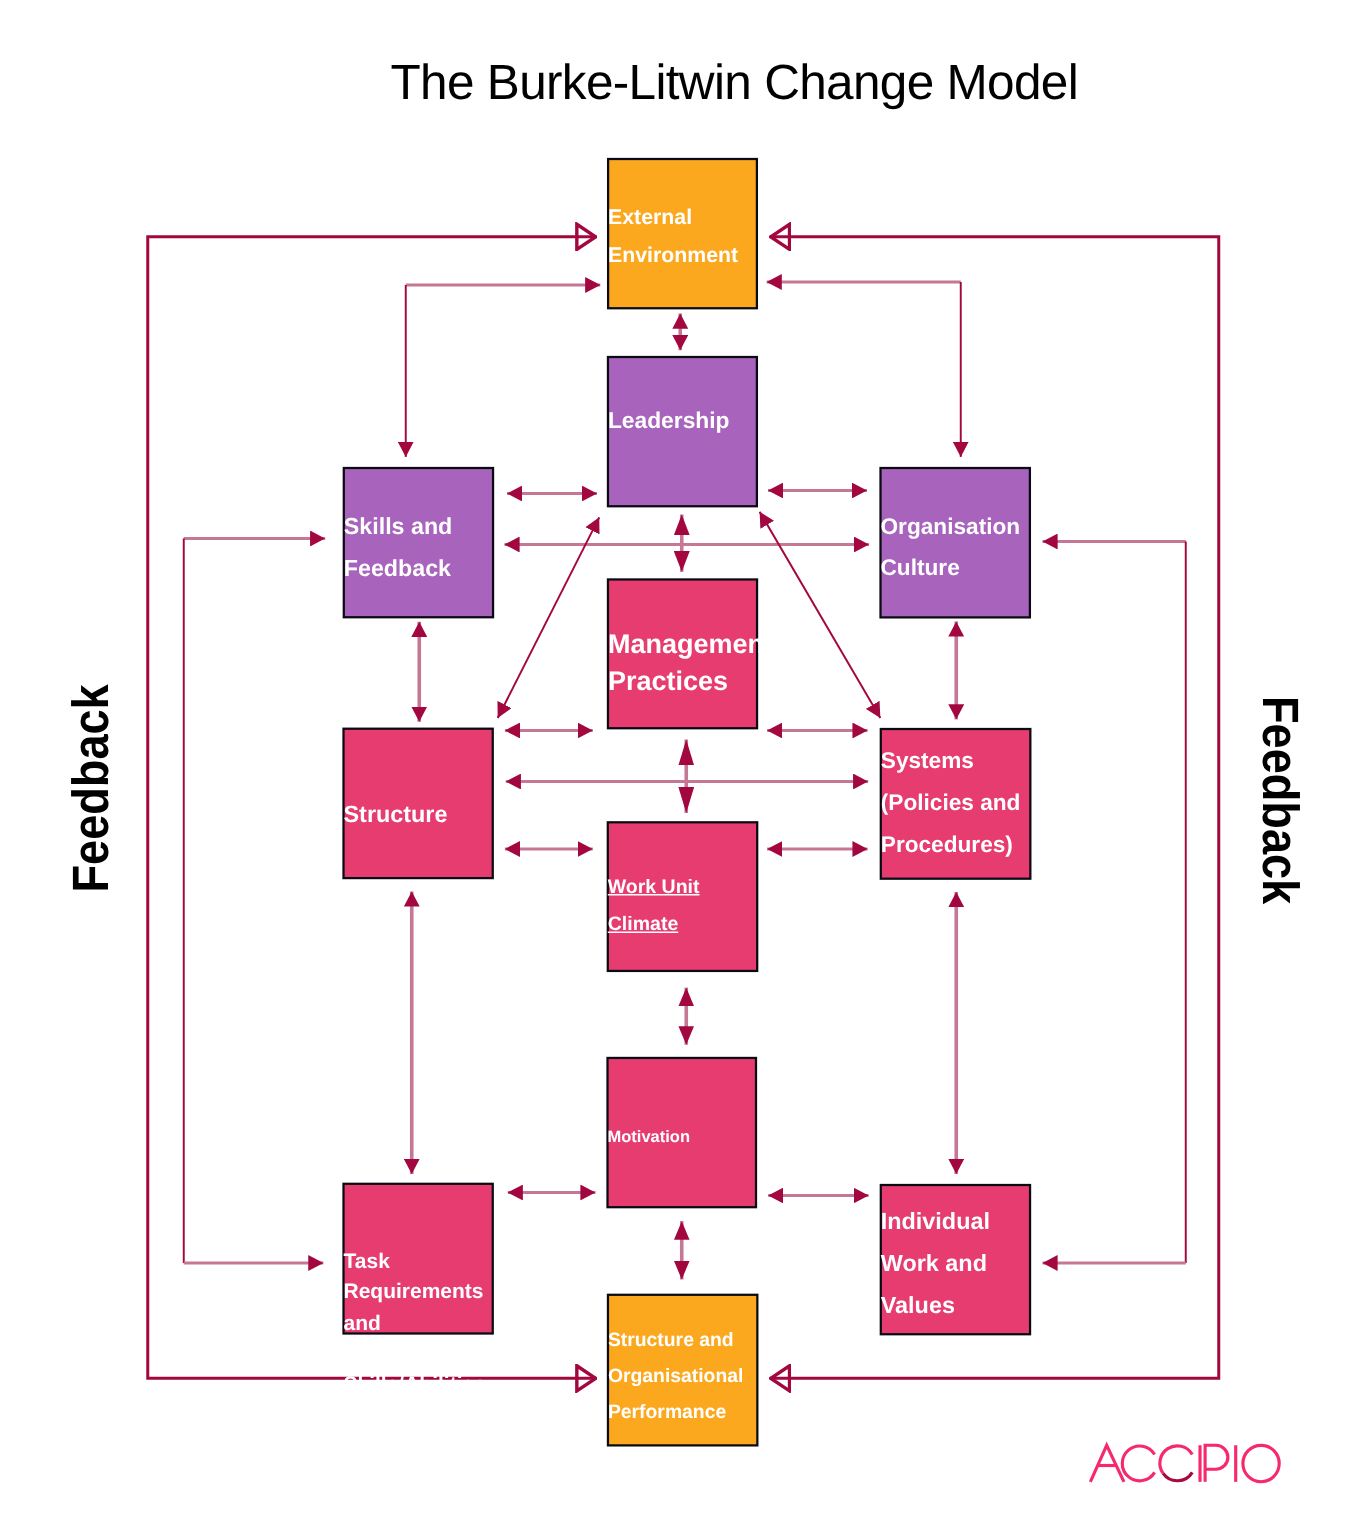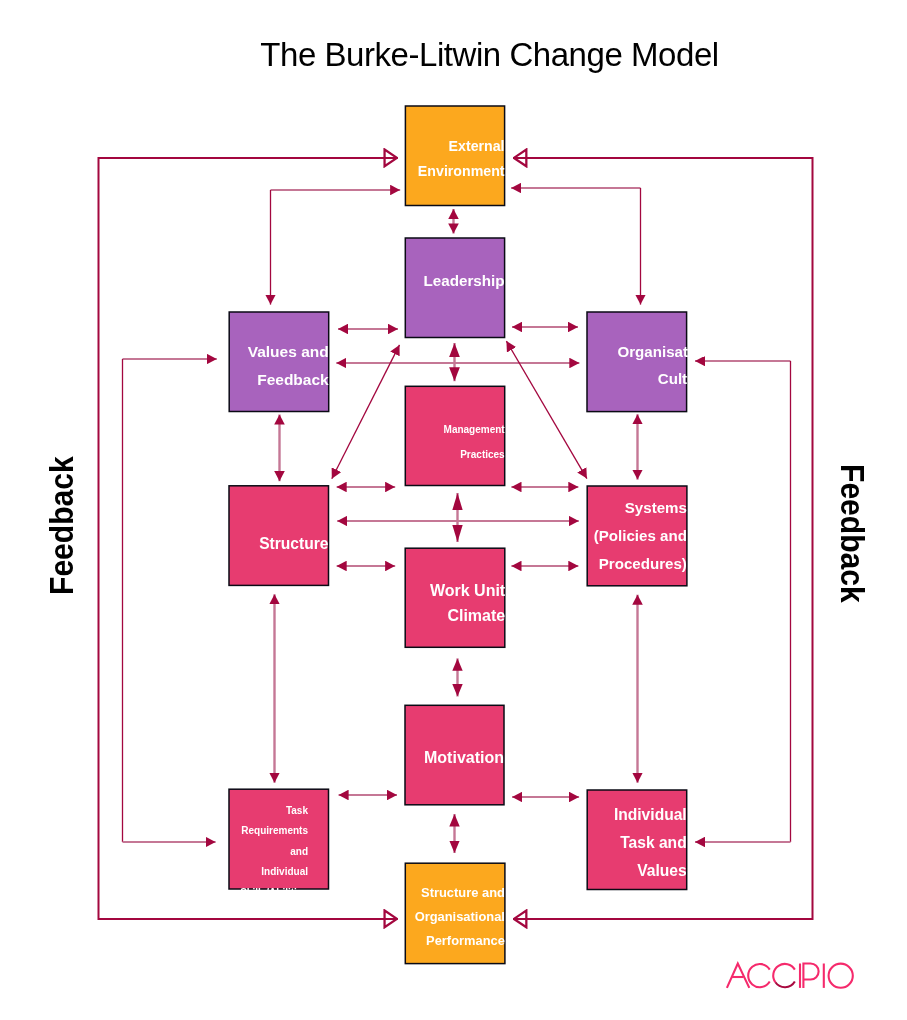--- a/index.html
+++ b/index.html
@@ -3,21 +3,21 @@
 <meta charset="utf-8">
 <title>The Burke-Litwin Change Model</title>
 <style>
   html,body{margin:0;padding:0;background:#ffffff;}
   body{width:907px;height:1020px;overflow:hidden;font-family:"Liberation Sans",sans-serif;}
   #stage{position:relative;width:907px;height:1020px;background:#fff;}
   svg#diagram{position:absolute;left:0;top:0;width:907px;height:1020px;display:block;}
   #title{position:absolute;left:0;top:36px;width:907px;text-align:center;
          font-family:"Liberation Sans",sans-serif;font-weight:normal;font-size:33px;color:#000;
          letter-spacing:-0.45px;padding-left:36px;}
-  .boxlabel{position:absolute;display:flex;flex-direction:column;align-items:flex-end;
+  .boxlabel{position:absolute;display:flex;flex-direction:column;align-items:flex-start;
             justify-content:center;color:#fff;font-weight:bold;text-align:center;
             font-family:"Liberation Sans",sans-serif;line-height:1.9;
             font-size:13px;pointer-events:none;}
   .fb{position:absolute;font-family:"Liberation Sans",sans-serif;font-weight:bold;
       font-size:34px;color:#000;white-space:nowrap;}
   #fb-left{left:42px;top:595px;transform-origin:0 0;transform:rotate(-90deg) scaleX(0.885);}
   #fb-right{left:872px;top:464px;transform-origin:0 0;transform:rotate(90deg) scaleX(0.885);}
 </style>
 </head>
 <body>
@@ -110,56 +110,56 @@
   <div class="fb" id="fb-right">Feedback</div>
   <div id="labels-layer">
       <div class="boxlabel" style="left: 405.4px; top: 106px; width: 99.2px; height: 99.5px; font-size: 14.2px; line-height: 24.8px; transform: translateY(2.5px);">
         <div>External</div>
         <div>Environment</div>
       </div>
       <div class="boxlabel" style="left: 405.3px; top: 238px; width: 99.3px; height: 86px; font-size: 15.2px; line-height: 26px;">
         <div>Leadership</div>
       </div>
       <div class="boxlabel" style="left: 229.2px; top: 312px; width: 99.5px; height: 99.5px; font-size: 15.5px; line-height: 27.6px; transform: translateY(4px);">
-        <div>Values and</div>
+        <div>Skills and</div>
         <div>Feedback</div>
       </div>
-      <div class="boxlabel" style="left: 587px; top: 312px; width: 99.6px; height: 99.6px; font-size: 15.1px; line-height: 27px; transform: translateY(3px); margin-left: 24px;">
+      <div class="boxlabel" style="left: 587px; top: 312px; width: 99.6px; height: 99.6px; font-size: 15.1px; line-height: 27px; transform: translateY(3px);">
         <div>Organisation</div>
         <div>Culture</div>
       </div>
-      <div class="boxlabel" style="left: 405.3px; top: 386.3px; width: 99.4px; height: 99.2px; font-size: 10px; line-height: 25.1px; transform: translateY(6px);">
+      <div class="boxlabel" style="left: 405.3px; top: 386.3px; width: 99.4px; height: 99.2px; font-size: 18px; line-height: 25.1px; transform: translateY(6px);">
         <div>Management</div>
         <div>Practices</div>
       </div>
       <div class="boxlabel" style="left: 229px; top: 485.8px; width: 99.5px; height: 113px; font-size: 15.6px; line-height: 26px; transform: translateY(2px);">
         <div>Structure</div>
       </div>
       <div class="boxlabel" style="left: 587.2px; top: 486px; width: 99.7px; height: 99.8px; font-size: 15.1px; line-height: 27.7px;">
         <div>Systems</div>
         <div>(Policies and</div>
         <div>Procedures)</div>
       </div>
-      <div class="boxlabel" style="left: 405.2px; top: 548.2px; width: 100px; height: 99.1px; font-size: 16px; line-height: 25px; transform: translateY(5px);">
+      <div class="boxlabel" style="left: 405.2px; top: 548.2px; width: 100px; height: 99.1px; font-size: 13px; line-height: 25px; transform: translateY(5px); text-decoration: underline;">
         <div>Work Unit</div>
         <div>Climate</div>
       </div>
-      <div class="boxlabel" style="left: 405px; top: 705.3px; width: 99px; height: 99.5px; font-size: 16px; line-height: 26px; transform: translateY(3px);">
+      <div class="boxlabel" style="left: 405px; top: 705.3px; width: 99px; height: 99.5px; font-size: 11px; line-height: 26px; transform: translateY(3px);">
         <div>Motivation</div>
       </div>
-      <div class="boxlabel" style="left: 229px; top: 799px; width: 79px; height: 99.8px; font-size: 10px; line-height: 20.5px; transform: translateY(2.5px);">
+      <div class="boxlabel" style="left: 229px; top: 829px; width: 79px; height: 99.8px; font-size: 14px; line-height: 20.5px; transform: translateY(2.5px);">
         <div>Task</div>
         <div>Requirements</div>
         <div>and</div>
         <div>Individual</div>
         <div>Skills/Abilities</div>
       </div>
       <div class="boxlabel" style="left: 587.2px; top: 790px; width: 99.5px; height: 99.5px; font-size: 15.6px; line-height: 27.6px; transform: translateY(3px);">
         <div>Individual</div>
-        <div>Task and</div>
+        <div>Work and</div>
         <div>Values</div>
       </div>
       <div class="boxlabel" style="left: 405.3px; top: 863.2px; width: 99.6px; height: 100.4px; font-size: 12.9px; line-height: 24px; transform: translateY(4px);">
         <div>Structure and</div>
         <div>Organisational</div>
         <div>Performance</div>
       </div>
     </div>
 </div>
 

